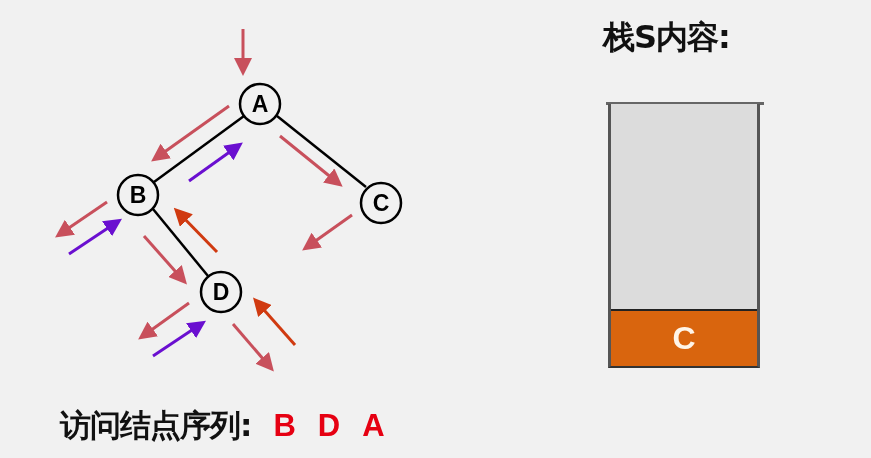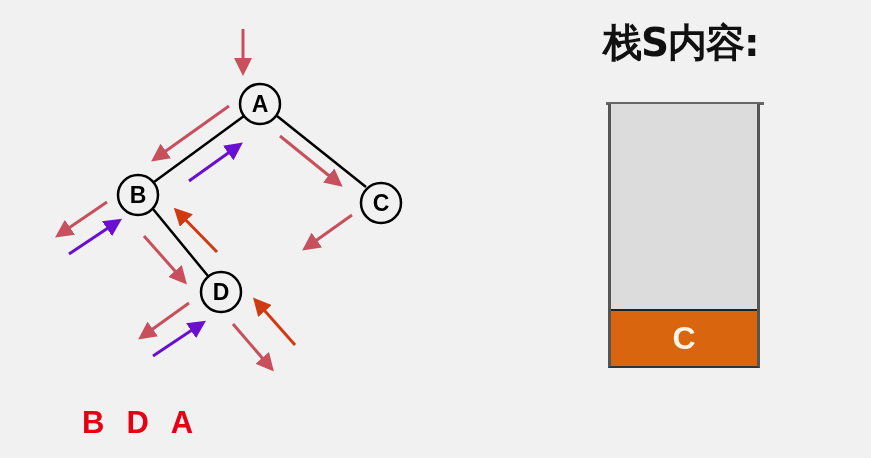--- a/index.html
+++ b/index.html
@@ -9,21 +9,21 @@
       font-family: "Liberation Sans", "DejaVu Sans", sans-serif;
       position: relative;
     }
     #diagram { position: absolute; left: 0; top: 0; }
     .node-label {
       font-family: "Liberation Sans", "DejaVu Sans", sans-serif;
       font-weight: bold; font-size: 23px; fill: #000;
     }
     .stack-title {
       position: absolute; left: 603px; top: 16px;
-      font-size: 39px; font-weight: bold; color: #111;
+      font-size: 32px; font-weight: bold; color: #111;
       font-family: "DejaVu Sans", "Liberation Sans", sans-serif;
       letter-spacing: -1px;
     }
     .stack-box {
       position: absolute; left: 608px; top: 104px;
       width: 152px; height: 264px;
       background: #dcdcdc;
       border-left: 3px solid #555;
       border-right: 3px solid #555;
       border-bottom: 2px solid #333;
@@ -118,18 +118,19 @@
   </g>
 </svg>
 
 <div class="stack-title">栈S内容:</div>
 <div class="stack-top-line"></div>
 <div class="stack-box">
   <div class="stack-item">C</div>
 </div>
 
 <div class="visit-row">
+  <div class="visit-label">访问结点序列:</div>
   <div class="visit-seq">
     <span>B</span>
     <span>D</span>
     <span>A</span>
   </div>
 </div>
 
 </body></html>

